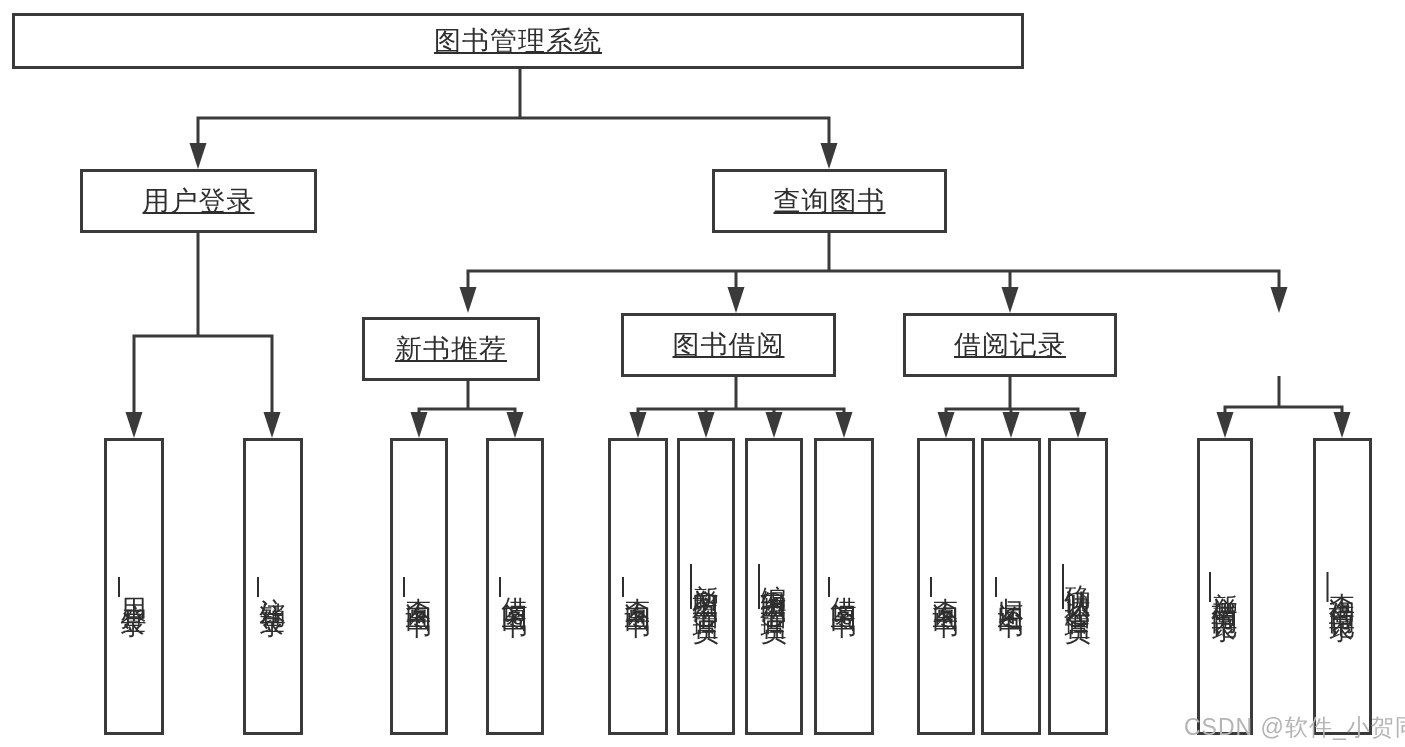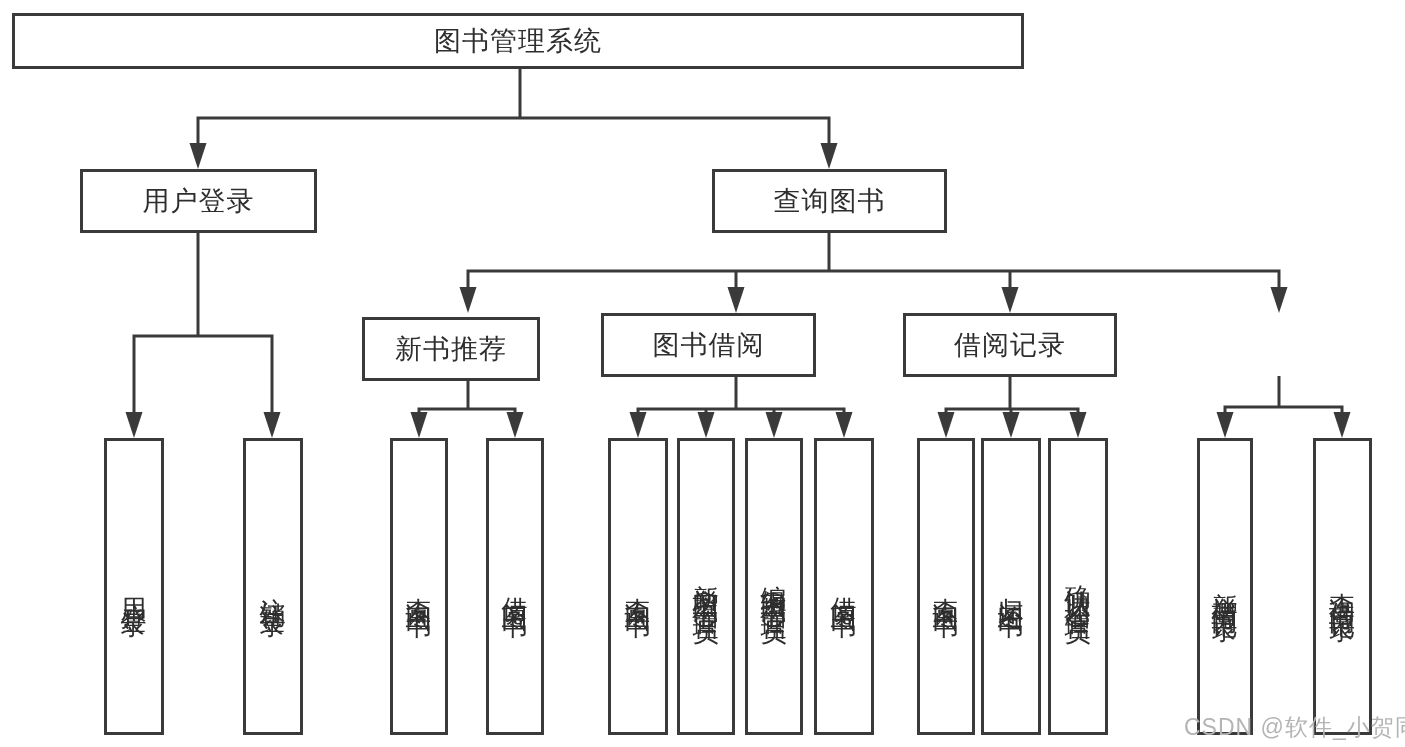--- a/index.html
+++ b/index.html
@@ -24,20 +24,21 @@
   }
   .node {
     position: absolute;
     box-sizing: border-box;
     border: 3px solid #3a3a3a;
     background: #ffffff;
     display: flex;
     align-items: center;
     justify-content: center;
     color: #2e2e2e;
+    text-decoration: underline;
   }
   .node.h .lbl {
     font-size: 27px;
     letter-spacing: 1px;
     white-space: nowrap;
     color: #2e2e2e;
   }
   .node.v .lbl {
     writing-mode: vertical-rl;
     text-orientation: mixed;
@@ -123,21 +124,21 @@
   <div class="node h" style="left:80px;top:169px;width:237px;height:64px">
     <span class="lbl">用户登录</span>
   </div>
   <div class="node h" style="left:712px;top:169px;width:235px;height:64px">
     <span class="lbl">查询图书</span>
   </div>
 
   <div class="node h" style="left:362px;top:317px;width:178px;height:64px">
     <span class="lbl">新书推荐</span>
   </div>
-  <div class="node h" style="left:601px;top:313px;width:215px;height:64px">
+  <div class="node h" style="left:621px;top:313px;width:215px;height:64px">
     <span class="lbl">图书借阅</span>
   </div>
   <div class="node h" style="left:903px;top:313px;width:214px;height:64px">
     <span class="lbl">借阅记录</span>
   </div>
 
   <div class="node v" style="left:104px;top:438px;width:60px;height:297px">
     <span class="lbl">用户登录</span>
   </div>
   <div class="node v" style="left:243px;top:438px;width:60px;height:297px">

